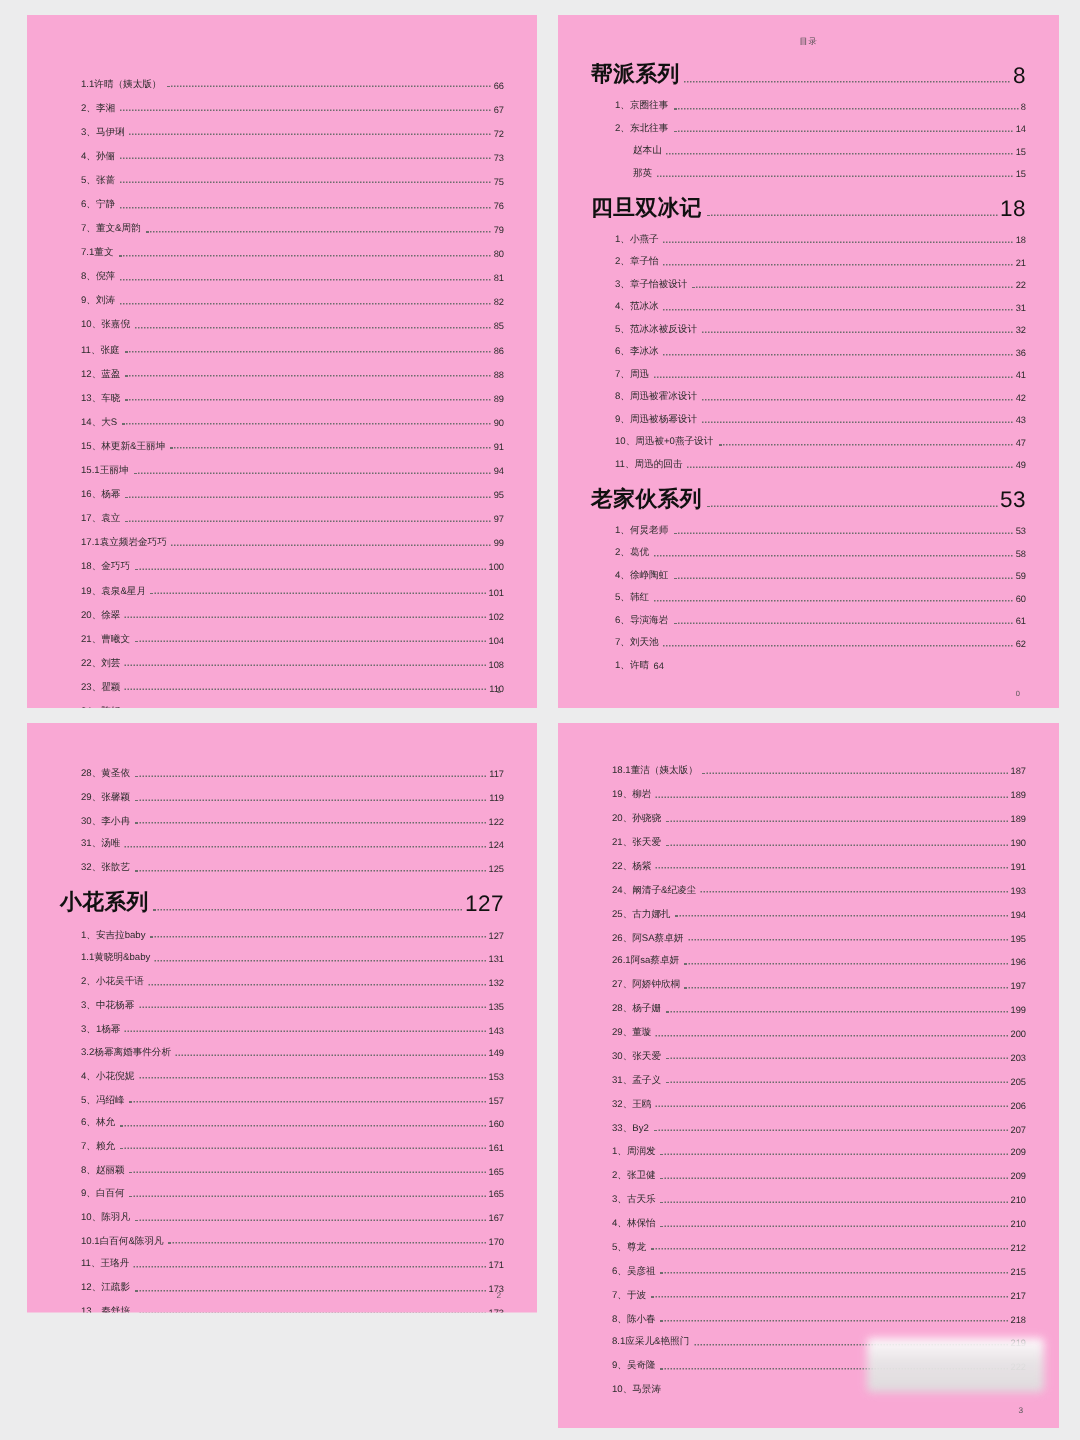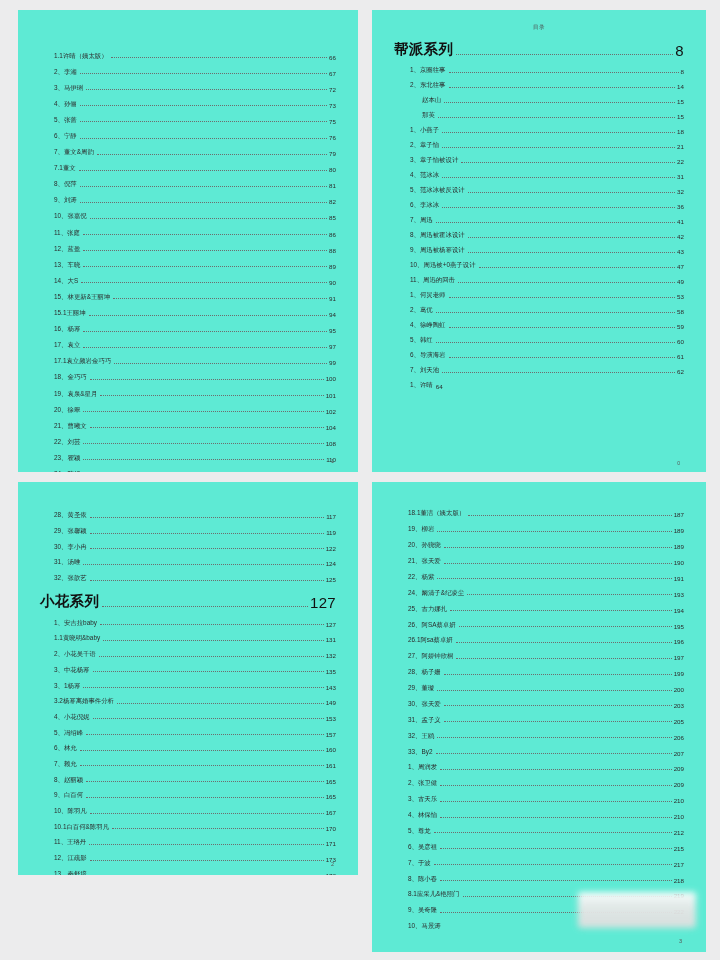--- a/index.html
+++ b/index.html
@@ -8,21 +8,21 @@
     background: #ececed;
   }
   body {
     width: 720px;
     height: 960px;
     font-family: "Liberation Sans", "DejaVu Sans", sans-serif;
     overflow: hidden;
   }
   .sheet {
     position: absolute;
-    background: #5eead4;
+    background: #f9a8d4;
     box-sizing: border-box;
     overflow: hidden;
   }
   
   #page-1 { left: 18px;  top: 10px;  width: 340px; height: 462px; }
   #page-2 { left: 372px; top: 10px;  width: 334px; height: 462px; }
   #page-3 { left: 18px;  top: 482px; width: 340px; height: 393px; }
   #page-4 { left: 372px; top: 482px; width: 334px; height: 470px; }
 
   .page-inner {
@@ -292,20 +292,25 @@
         <li class="toc-row lvl-2">
           <span class="label">赵本山</span>
           <span class="leader"></span>
           <span class="pageno">15</span>
         </li>
         <li class="toc-row lvl-2">
           <span class="label">那英</span>
           <span class="leader"></span>
           <span class="pageno">15</span>
         </li>
+        <li class="toc-row lvl-h">
+          <span class="label">四旦双冰记</span>
+          <span class="leader"></span>
+          <span class="pageno">18</span>
+        </li>
         <li class="toc-row lvl-1">
           <span class="label">1、小燕子</span>
           <span class="leader"></span>
           <span class="pageno">18</span>
         </li>
         <li class="toc-row lvl-1">
           <span class="label">2、章子怡</span>
           <span class="leader"></span>
           <span class="pageno">21</span>
         </li>
@@ -346,20 +351,25 @@
         </li>
         <li class="toc-row lvl-1">
           <span class="label">10、周迅被+0燕子设计</span>
           <span class="leader"></span>
           <span class="pageno">47</span>
         </li>
         <li class="toc-row lvl-1">
           <span class="label">11、周迅的回击</span>
           <span class="leader"></span>
           <span class="pageno">49</span>
+        </li>
+        <li class="toc-row lvl-h">
+          <span class="label">老家伙系列</span>
+          <span class="leader"></span>
+          <span class="pageno">53</span>
         </li>
         <li class="toc-row lvl-1">
           <span class="label">1、何炅老师</span>
           <span class="leader"></span>
           <span class="pageno">53</span>
         </li>
         <li class="toc-row lvl-1">
           <span class="label">2、葛优</span>
           <span class="leader"></span>
           <span class="pageno">58</span>

